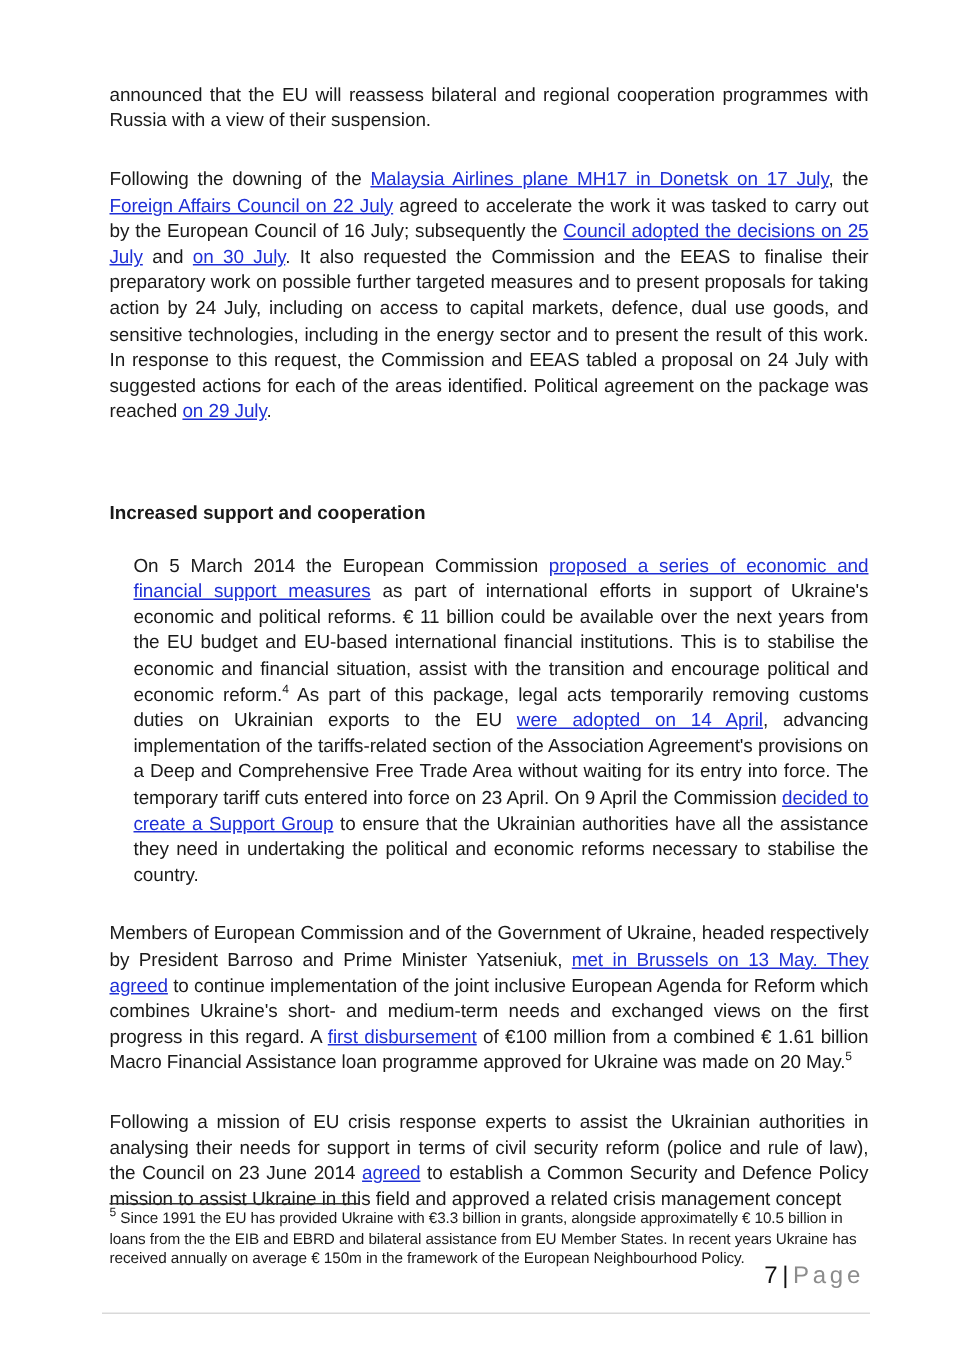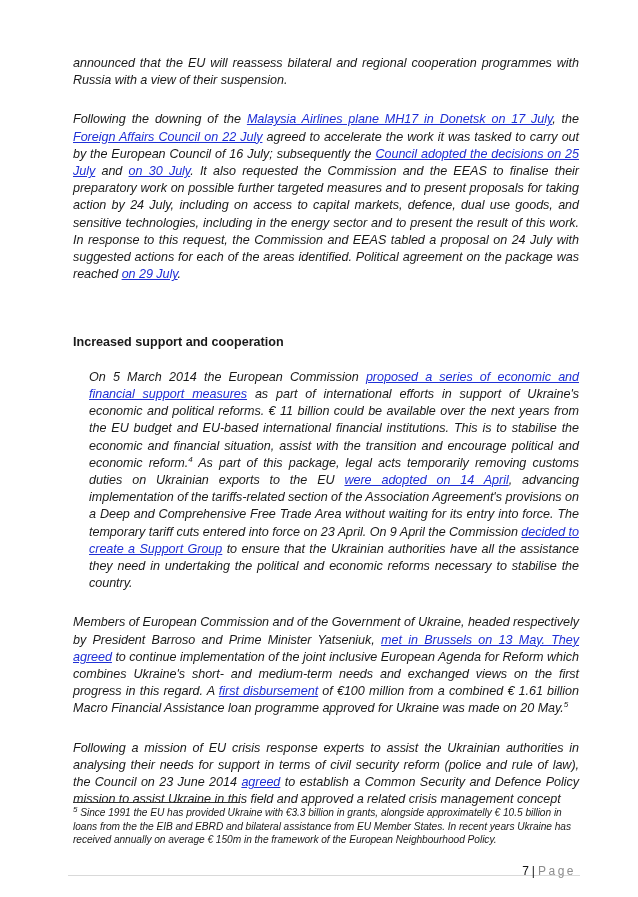--- a/index.html
+++ b/index.html
@@ -1,31 +1,31 @@
 <!DOCTYPE html>
 <html><head>
 <meta charset="utf-8">
 <style>
   html, body { margin: 0; padding: 0; background: #ffffff; }
   body { width: 638px; height: 897px; position: relative; overflow: hidden;
          font-family: "Liberation Sans", sans-serif; color: #1a1a1a; }
   .page { position: absolute; left: 73px; top: 55px; width: 506px; }
-  p { margin: 0; font-size: 12.6px; line-height: 17.2px; text-align: justify; letter-spacing: -0.05px; font-style: italic; }
+  p { margin: 0; font-size: 12.6px; line-height: 17.2px; text-align: justify; letter-spacing: -0.05px; }
   p + p { margin-top: 22px; }
   .gap-large { margin-top: 51px !important; }
   h2 { margin: 0; font-size: 12.6px; line-height: 17.2px; font-weight: bold; }
   .after-heading { margin-top: 17.2px !important; margin-left: 16px; }
   a { color: #1f2fd6; text-decoration: underline; }
   sup { font-size: 8px; line-height: 0; vertical-align: super; }
   .fn-sep { position: absolute; left: 73px; top: 802px; width: 167px; height: 1px; background: #333; }
   .footnotes { position: absolute; left: 73px; top: 806px; width: 506px; }
   .footnotes p { font-size: 10.2px; line-height: 13.6px; text-align: left; margin: 0; }
   .footnotes p + p { margin-top: 0; text-align: right; }
   .footer-line { position: absolute; left: 68px; top: 875px; width: 512px; height: 1px; background: #d9d9d9; }
-  .page-num { position: absolute; right: 62px; top: 864px; font-size: 12px; color: #111; }
+  .page-num { position: absolute; right: 62px; top: 842px; font-size: 16px; color: #111; }
   .page-num .sep { margin: 0 3px; }
   .page-num .word { color: #8c8c8c; letter-spacing: 2.5px; }
 </style>
 </head>
 <body>
 
 <div class="page">
   <p>announced that the EU will reassess bilateral and regional cooperation programmes with Russia with a view of their suspension.</p>
 
   <p><span>Following the downing of the </span><a href="#">Malaysia Airlines plane MH17 in Donetsk on 17 July</a><span>, the </span><a href="#">Foreign Affairs Council on 22 July</a><span> agreed to accelerate the work it was tasked to carry out by the European Council of 16 July; subsequently the </span><a href="#">Council adopted the decisions on 25 July</a><span> and </span><a href="#">on 30 July</a><span>. It also requested the Commission and the EEAS to finalise their preparatory work on possible further targeted measures and to present proposals for taking action by 24 July, including on access to capital markets, defence, dual use goods, and sensitive technologies, including in the energy sector and to present the result of this work. In response to this request, the Commission and EEAS tabled a proposal on 24 July with suggested actions for each of the areas identified. Political agreement on the package was reached </span><a href="#">on 29 July</a><span>.</span></p>

